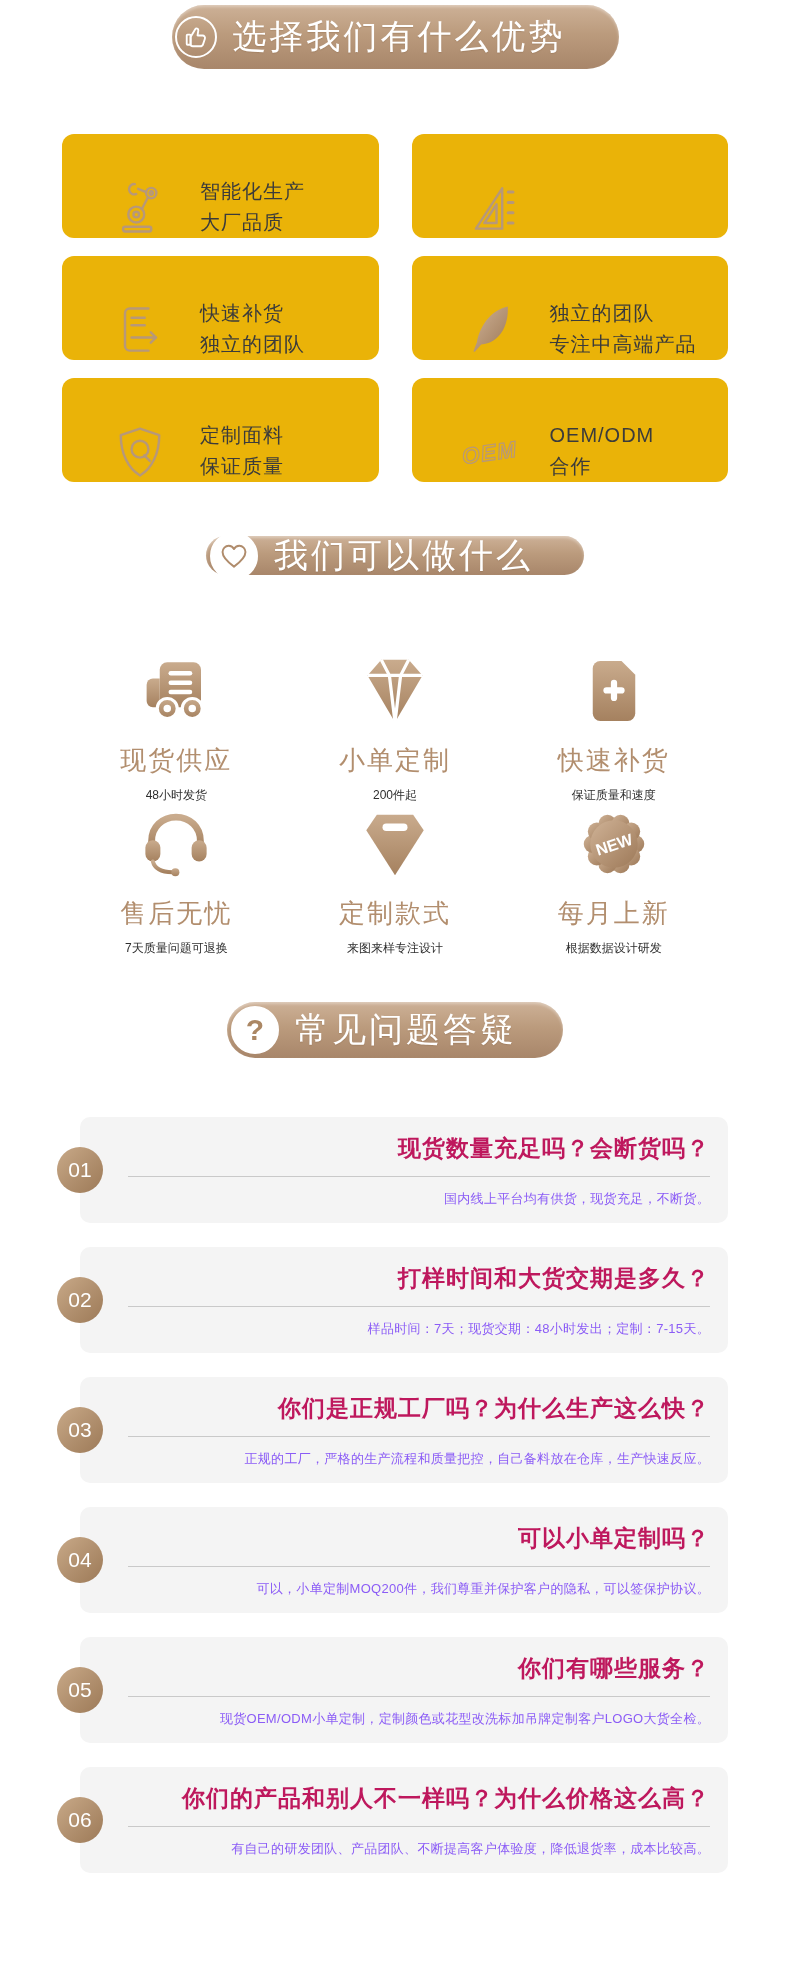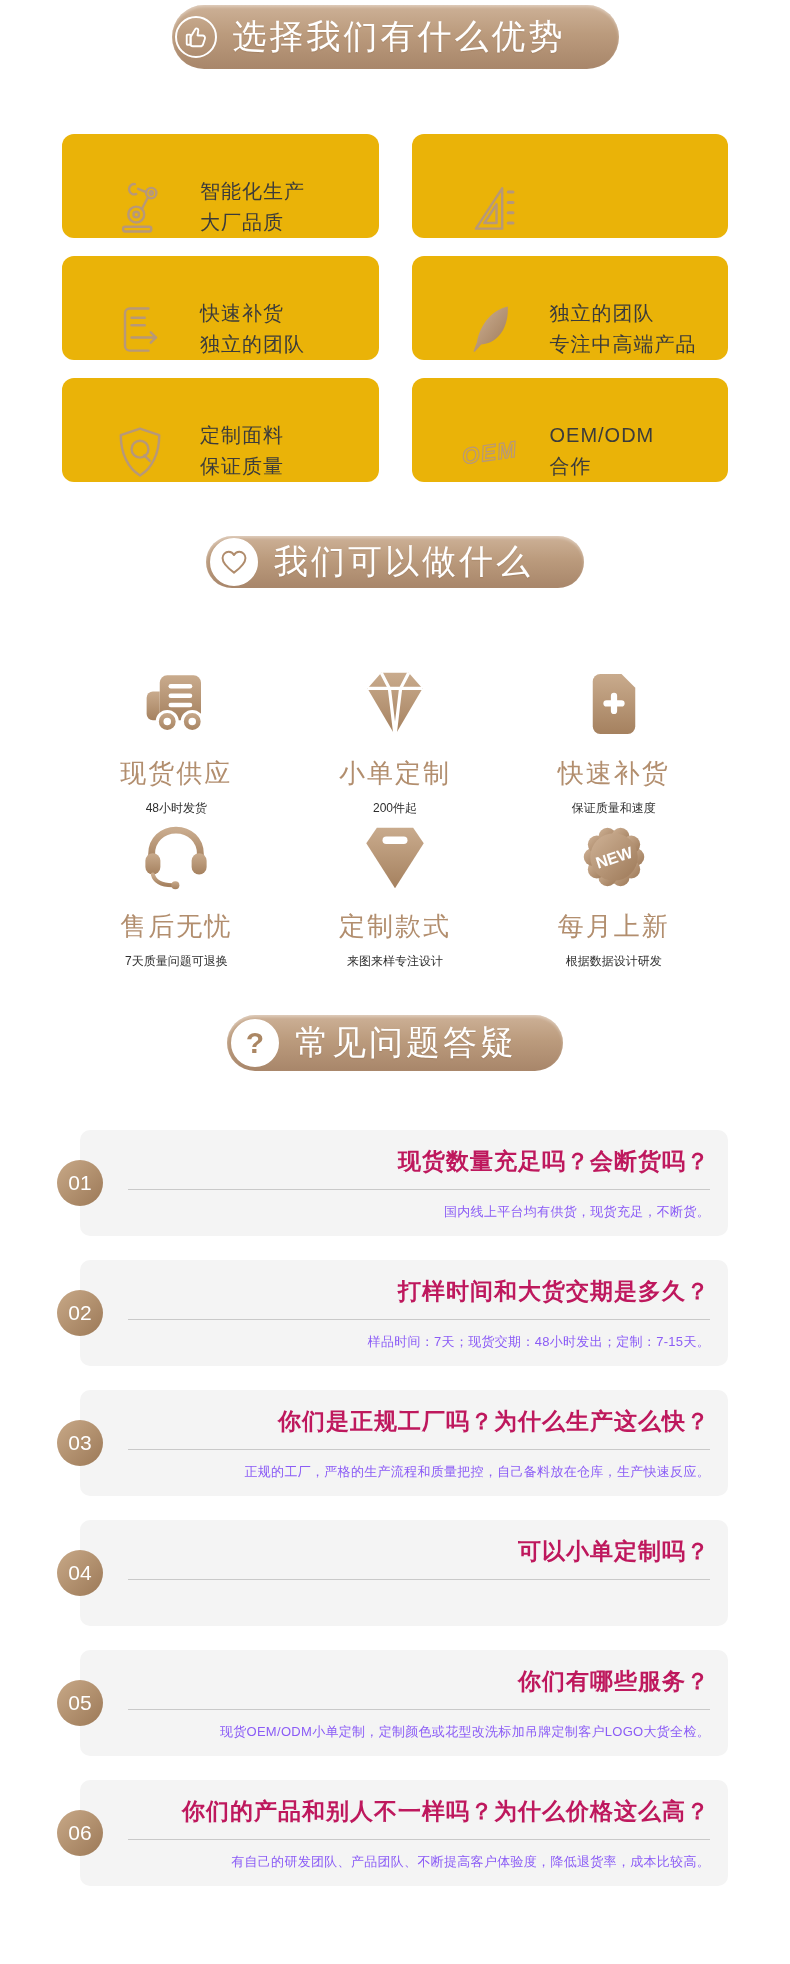--- a/index.html
+++ b/index.html
@@ -5,21 +5,21 @@
   html,body { margin:0; padding:0; background:#ffffff; }
   body { width:790px; font-family:"Liberation Sans","DejaVu Sans",sans-serif; }
   .page { width:790px; min-height:1964px; box-sizing:border-box; padding-bottom:16px; overflow:hidden; }
 
   
   .banner { display:flex; align-items:center; margin-left:auto; margin-right:auto;
             border-radius:999px; color:#fff;
             background:linear-gradient(180deg,#cdb197 0%,#bb9b7d 45%,#a8866a 100%);
             box-shadow:inset 0 2px 3px rgba(255,255,255,.35); }
   .banner-1 { width:447px; height:64px; margin-top:5px; }
-  .banner-2 { width:378px; height:52px; margin-top:54px; }
+  .banner-2 { width:378px; height:39px; margin-top:54px; }
   .banner-3 { width:336px; height:56px; margin-top:45px; }
   .banner-circle { border-radius:50%; display:flex; align-items:center; justify-content:center; flex:none; box-sizing:border-box; }
   .banner-1 .banner-circle { width:42px; height:42px; margin-left:3px; border:2px solid #fff; }
   .banner-2 .banner-circle, .banner-3 .banner-circle { width:48px; height:48px; margin-left:4px; background:#fff; border:2px solid #fff; }
   .banner-title { font-size:34px; letter-spacing:3px; margin-left:16px; white-space:nowrap; font-weight:400;
                   text-shadow:0 1px 1px rgba(140,105,75,.35); }
   .q-glyph { font-size:30px; font-weight:700; color:#ab8764; line-height:1; }
 
   
   .cards { display:grid; grid-template-columns:1fr 1fr; column-gap:33px; row-gap:18px; margin:65px 62px 0 62px; }
@@ -302,20 +302,21 @@
       <span class="faq-num">03</span>
       <div class="faq-q">你们是正规工厂吗？为什么生产这么快？</div>
       <div class="faq-divider"></div>
       <div class="faq-a">正规的工厂，严格的生产流程和质量把控，自己备料放在仓库，生产快速反应。</div>
     </div>
 
     <div class="faq-item">
       <span class="faq-num">04</span>
       <div class="faq-q">可以小单定制吗？</div>
       <div class="faq-divider"></div>
+      <div class="faq-a">可以，小单定制MOQ200件，我们尊重并保护客户的隐私，可以签保护协议。</div>
     </div>
 
     <div class="faq-item">
       <span class="faq-num">05</span>
       <div class="faq-q">你们有哪些服务？</div>
       <div class="faq-divider"></div>
       <div class="faq-a">现货OEM/ODM小单定制，定制颜色或花型改洗标加吊牌定制客户LOGO大货全检。</div>
     </div>
 
     <div class="faq-item">

